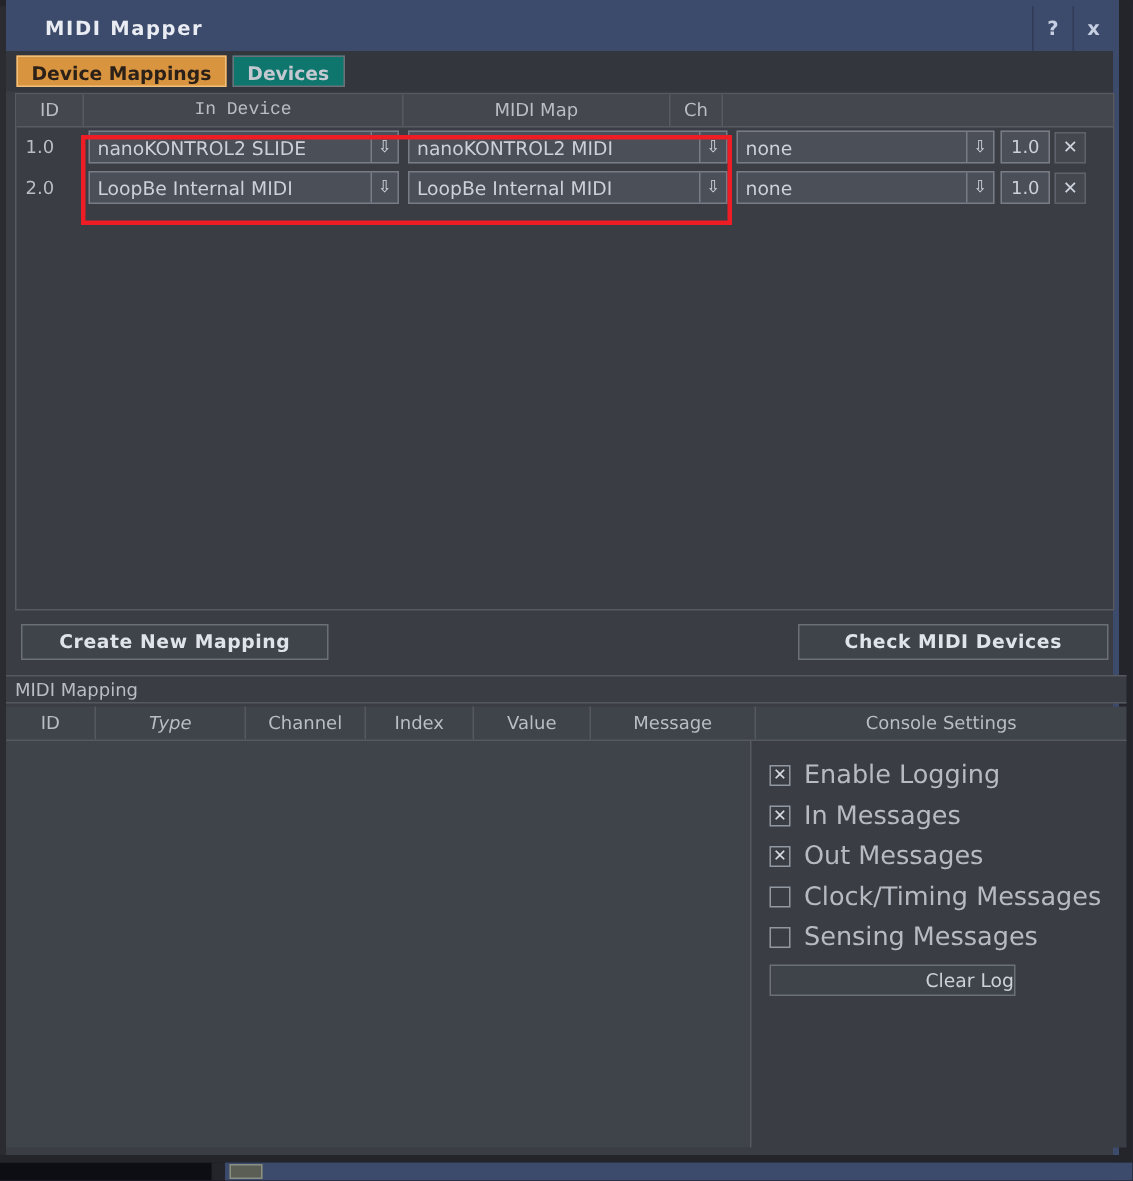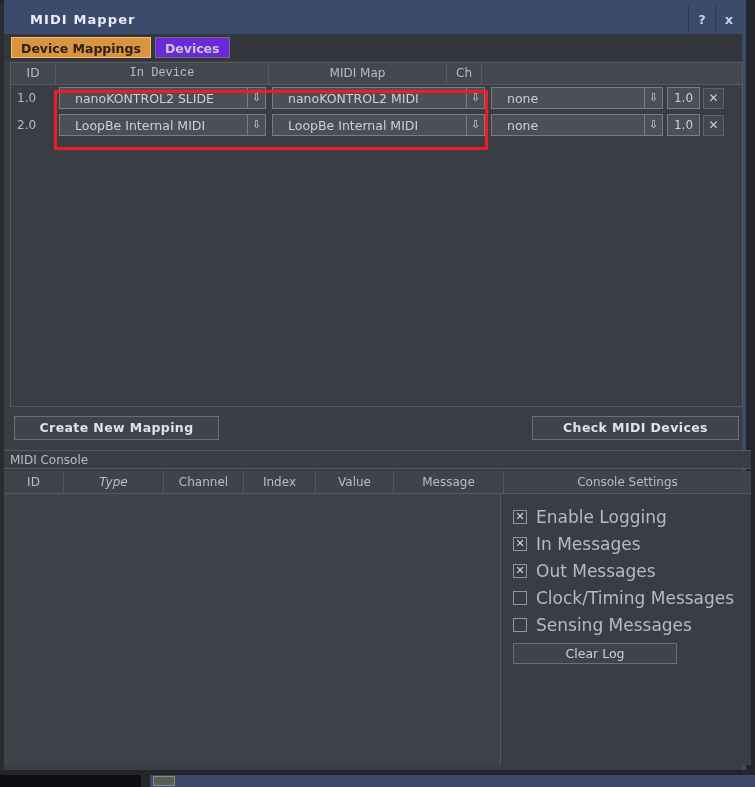--- a/index.html
+++ b/index.html
@@ -104,21 +104,21 @@
     font-weight: bold;
     box-sizing: border-box;
     margin-right: 4px;
   }
   .tab.active {
     background: #d9943f;
     color: #2b2118;
     border: 1px solid #f0c07a;
   }
   .tab.inactive {
-    background: #6d28d9;
+    background: #0f766e;
     color: #c4c8d0;
     border: 1px solid #6b7079;
   }
 
   
   .map-panel {
     position: absolute;
     left: 10px; top: 62px;
     width: 733px; height: 345px;
     background: #3a3d44;
@@ -161,21 +161,21 @@
     height: 22px;
     margin: 2px 3px;
     background: #4b4f57;
     border: 1px solid #777c86;
     display: flex;
     align-items: center;
     box-sizing: border-box;
   }
   .combo .txt {
     flex: 1;
-    padding-left: 15px;
+    padding-left: 5px;
     font-size: 12.5px;
     color: #ccd0d8;
     white-space: nowrap;
     overflow: hidden;
   }
   .combo .arrow {
     width: 17px;
     text-align: center;
     font-size: 11px;
     color: #d2d6de;
@@ -316,21 +316,21 @@
   }
   .chk-label { font-size: 17px; color: #b6bac2; }
   .clear-btn {
     width: 164px; height: 21px;
     margin-top: 5px; margin-left: 0px;
     background: #3f434a;
     border: 1px solid #6a6f78;
     color: #ccd1d9;
     font-size: 12.5px;
     line-height: 19px;
-    text-align: center;
+    text-align: right;
     box-sizing: border-box;
   }
 
   
   .win-bottom {
     position: absolute;
     left: 0; top: 770px;
     width: 742px; height: 5px;
     background: #23252b;
   }
@@ -451,21 +451,21 @@
     </div>
   </div>
 
   <div class="redbox"></div>
 
   <div class="btnrow">
     <div class="btn" id="btn-create">Create New Mapping</div>
     <div class="btn" id="btn-check">Check MIDI Devices</div>
   </div>
 
-  <div class="console-title">MIDI Console</div>
+  <div class="console-title">MIDI Mapping</div>
 
   <div class="console-head">
     <div class="k-id">ID</div>
     <div class="k-type">Type</div>
     <div class="k-chan">Channel</div>
     <div class="k-idx">Index</div>
     <div class="k-val">Value</div>
     <div class="k-msg">Message</div>
     <div class="k-cs">Console Settings</div>
   </div>

